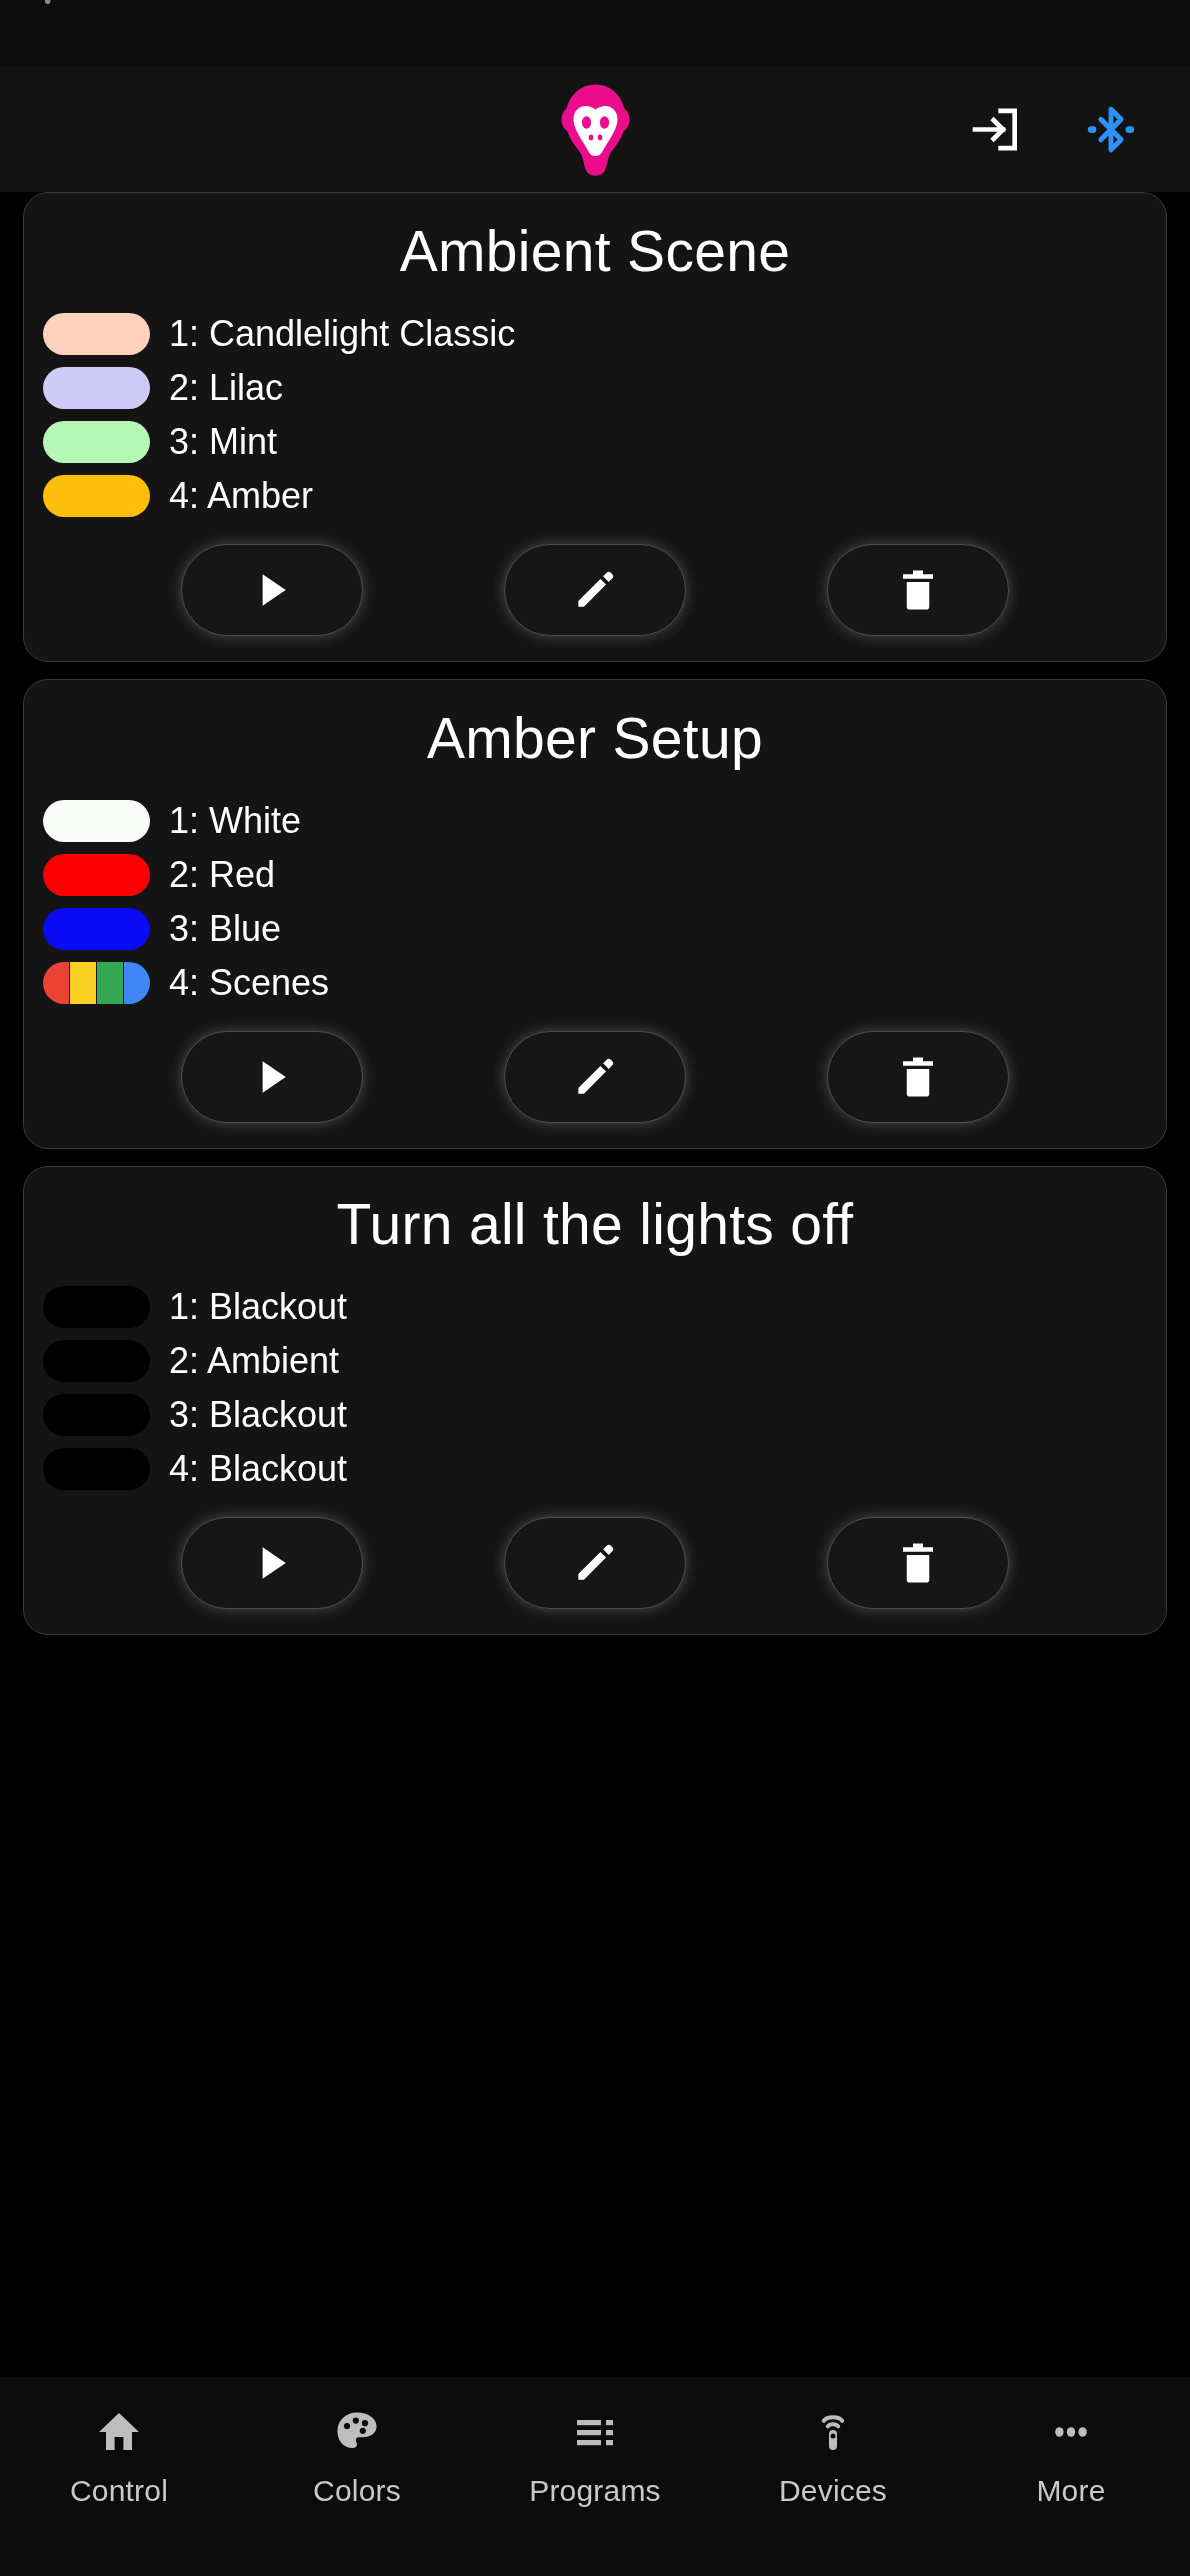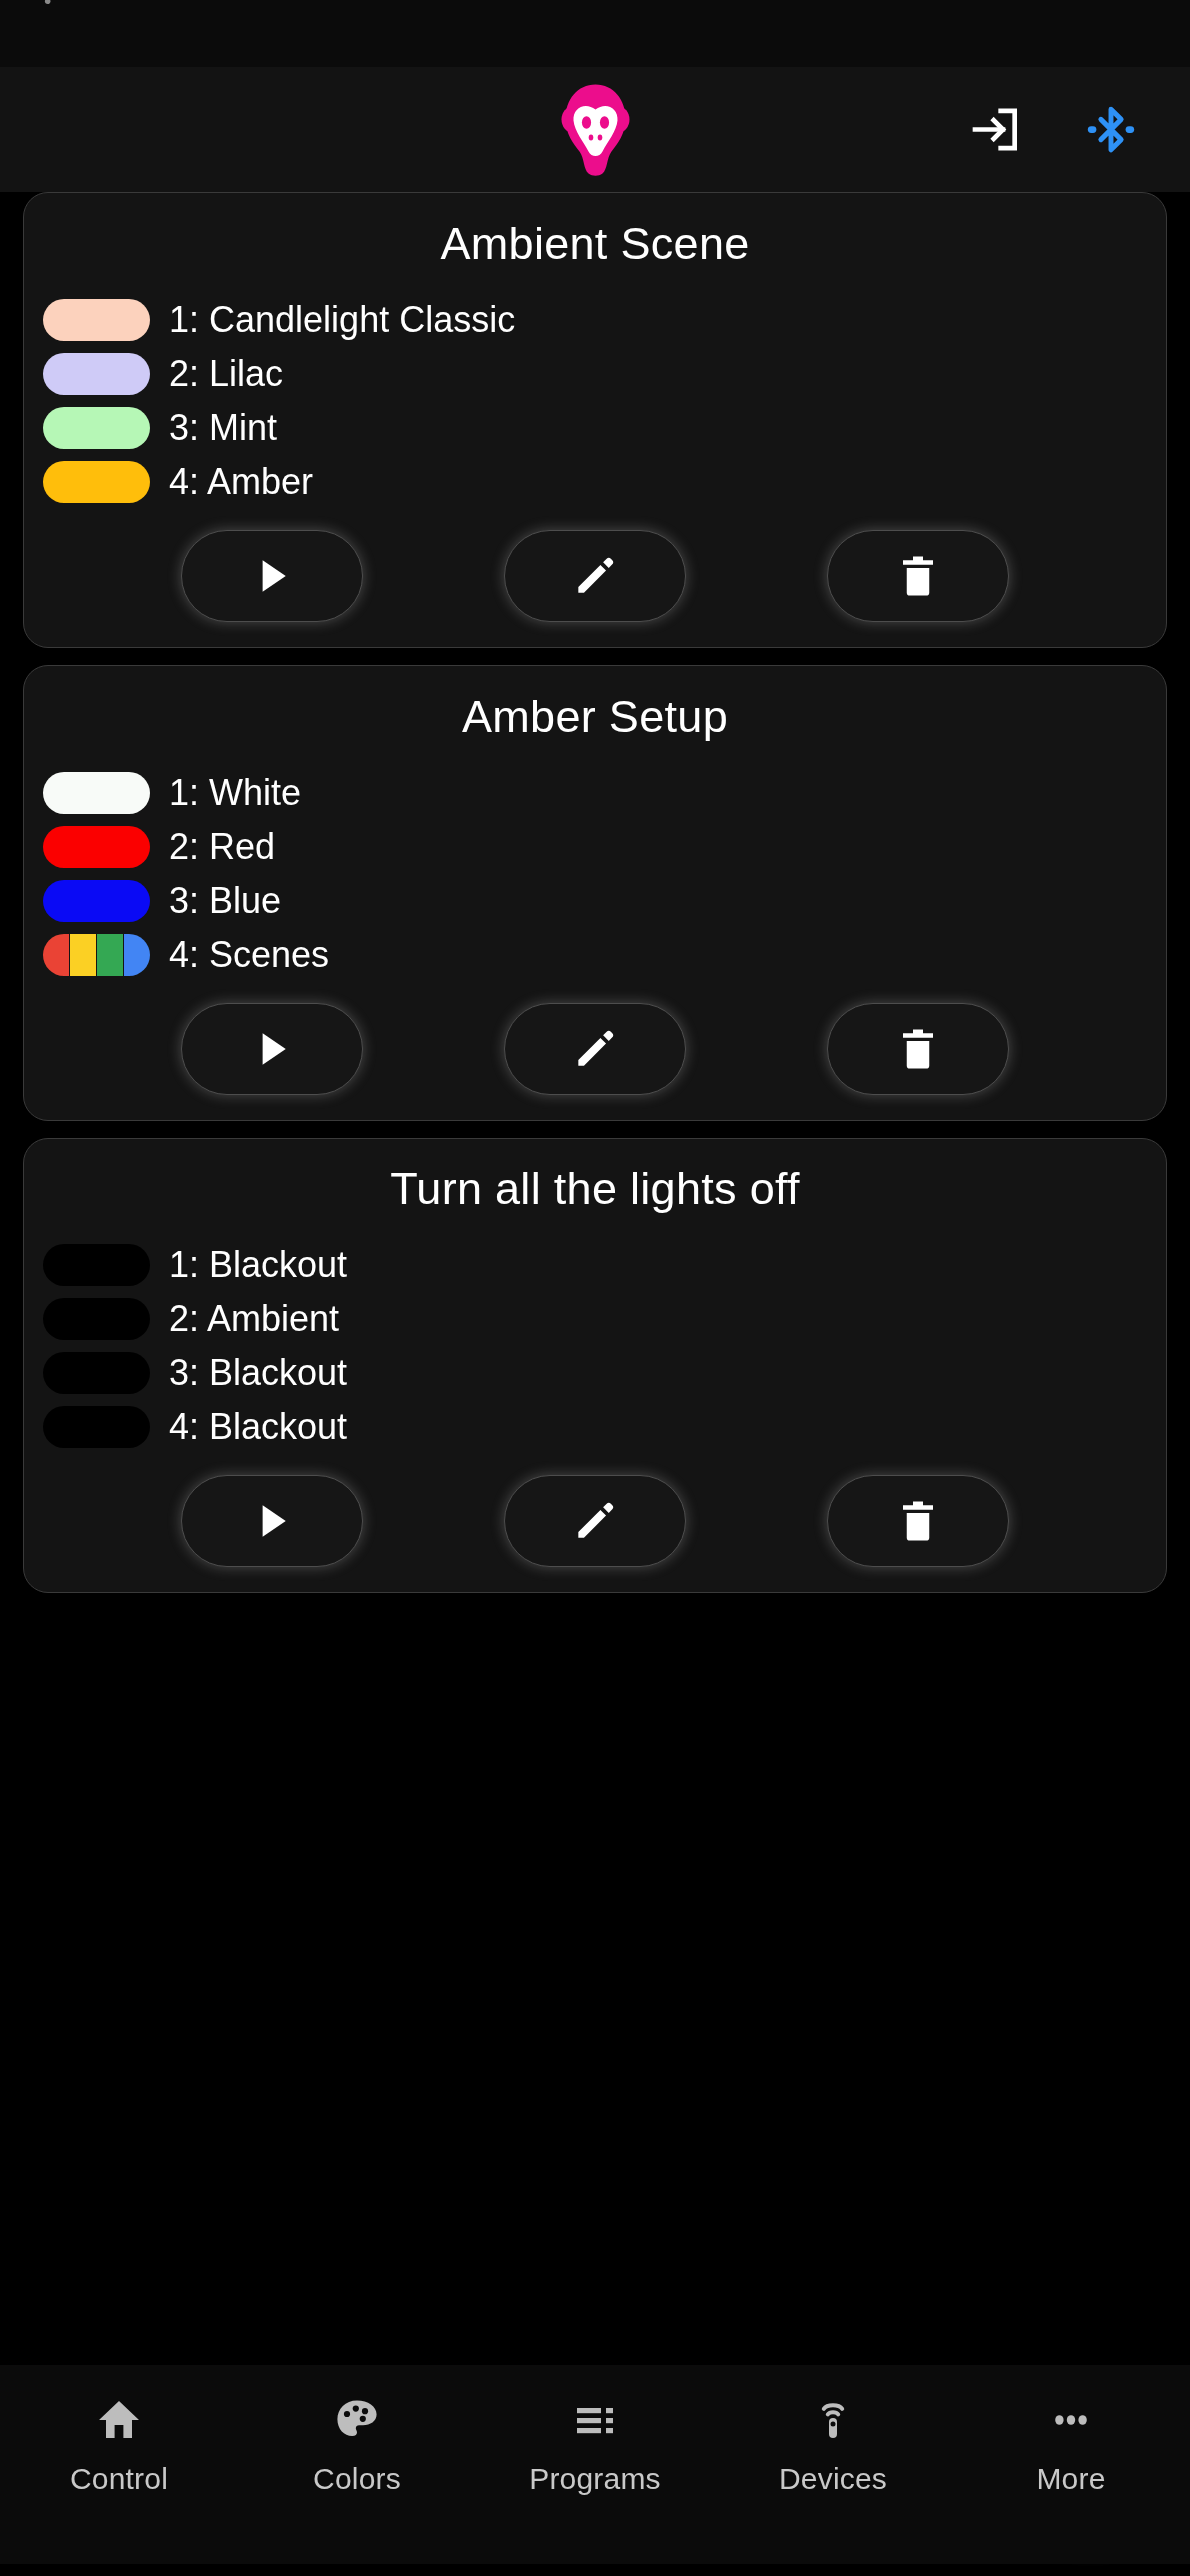--- a/index.html
+++ b/index.html
@@ -60,21 +60,21 @@
   .scene-card {
     background:#141414;
     border:1.9px solid #3a3a3a;
     border-radius:25px;
     margin-bottom:17px;
     padding:21px 0 25px 0;
   }
   .scene-title {
     text-align:center;
     color:#ffffff;
-    font-size:45px;
+    font-size:57px;
     font-weight:400;
     letter-spacing:0.3px;
     padding:3.8px 19px 17px 19px;
     font-stretch:condensed;
   }
   .slot-list { padding:0 0 0 19px; }
   .slot-row {
     display:flex; align-items:flex-end;
     height:54px; margin-bottom:0px;
   }
@@ -123,21 +123,21 @@
     box-shadow:0 0 25px rgba(236,13,140,0.55), 0 0 44px rgba(255,255,255,0.10);
     display:flex; align-items:center; justify-content:center;
     cursor:pointer;
   }
   .fab .plus-h { position:absolute; width:44px; height:6.7px; background:#fff; border-radius:1px; }
   .fab .plus-v { position:absolute; width:6.7px; height:44px; background:#fff; border-radius:1px; }
 
   
   .bottomnav {
     position:absolute;
-    left:0; right:0; bottom:12px;
+    left:0; right:0; bottom:0;
     height:199px;
     background:#0b0b0b;
     display:flex;
     align-items:flex-start;
     padding-top:25px;
   }
   .nav-item {
     flex:1 1 0;
     display:flex; flex-direction:column;
     align-items:center; gap:13.4px;

